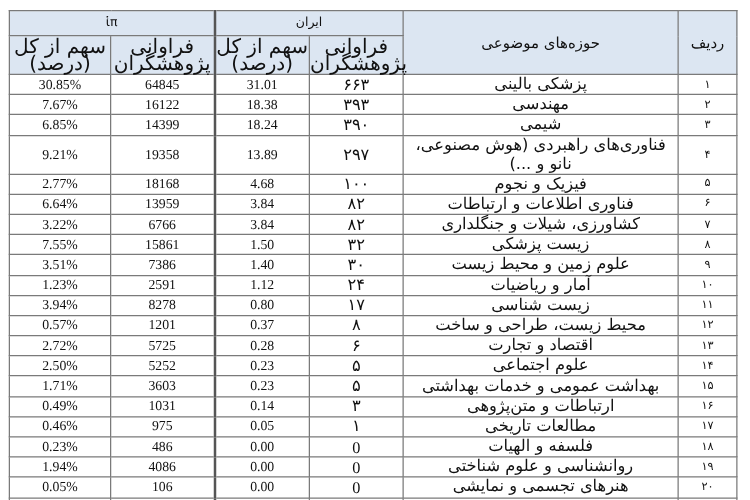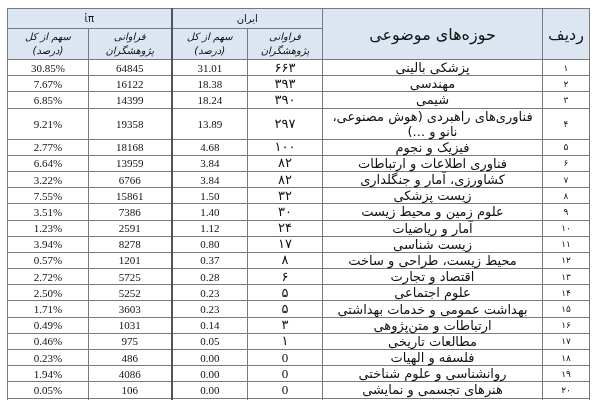--- a/index.html
+++ b/index.html
@@ -7,22 +7,22 @@
     table.stats {
       position: absolute; left: 7px; top: 8px; width: 582px;
       border-collapse: collapse; table-layout: fixed; direction: ltr; border-radius: 17px;
     }
     table.stats td, table.stats th {
       border: 1px solid #7a7a7a; padding: 0; text-align: center;
       font-weight: normal; color: #111;
     }
     .hdr { background: #dce6f2; }
     .hdr-group { height: 19px; font-size: 10px; font-weight: bold; }
-    .hdr-sub { height: 30px; font-size: 10px; line-height: 14px; font-style: italic; }
-    .hdr-big { font-size: 16px; font-weight: bold; }
+    .hdr-sub { height: 30px; font-size: 16px; line-height: 14px; }
+    .hdr-big { font-size: 12px; font-weight: bold; }
     td.num { font-family: "Liberation Serif", serif; font-size: 11px; height: 15.2px; line-height: 14px; }
     td.low { padding-top: 3px; line-height: 12px; }
     td.fa-num { font-size: 13px; }
     td.topic { text-align: right; padding-right: 6px; font-size: 13px; direction: rtl; }
     td.rownum { font-size: 9px; }
     tr.total td { font-weight: bold; }
     tr.total td.topic { font-size: 10px; padding-right: 40px; }
     .thick-l { border-left: 2px solid #555 !important; margin-top: 11px; }
   </style>
 </head>
@@ -110,21 +110,21 @@
         <td class="num low thick-l">3.84</td>
         <td class="num fa-num">۸۲</td>
         <td class="topic">فناوری اطلاعات و ارتباطات</td>
         <td class="rownum">۶</td>
       </tr>
       <tr>
         <td class="num">3.22%</td>
         <td class="num">6766</td>
         <td class="num low thick-l">3.84</td>
         <td class="num fa-num">۸۲</td>
-        <td class="topic">کشاورزی، آمار و جنگلداری</td>
+        <td class="topic">کشاورزی، شیلات و جنگلداری</td>
         <td class="rownum">۷</td>
       </tr>
       <tr>
         <td class="num">7.55%</td>
         <td class="num">15861</td>
         <td class="num low thick-l">1.50</td>
         <td class="num fa-num">۳۲</td>
         <td class="topic">زیست پزشکی</td>
         <td class="rownum">۸</td>
       </tr>

